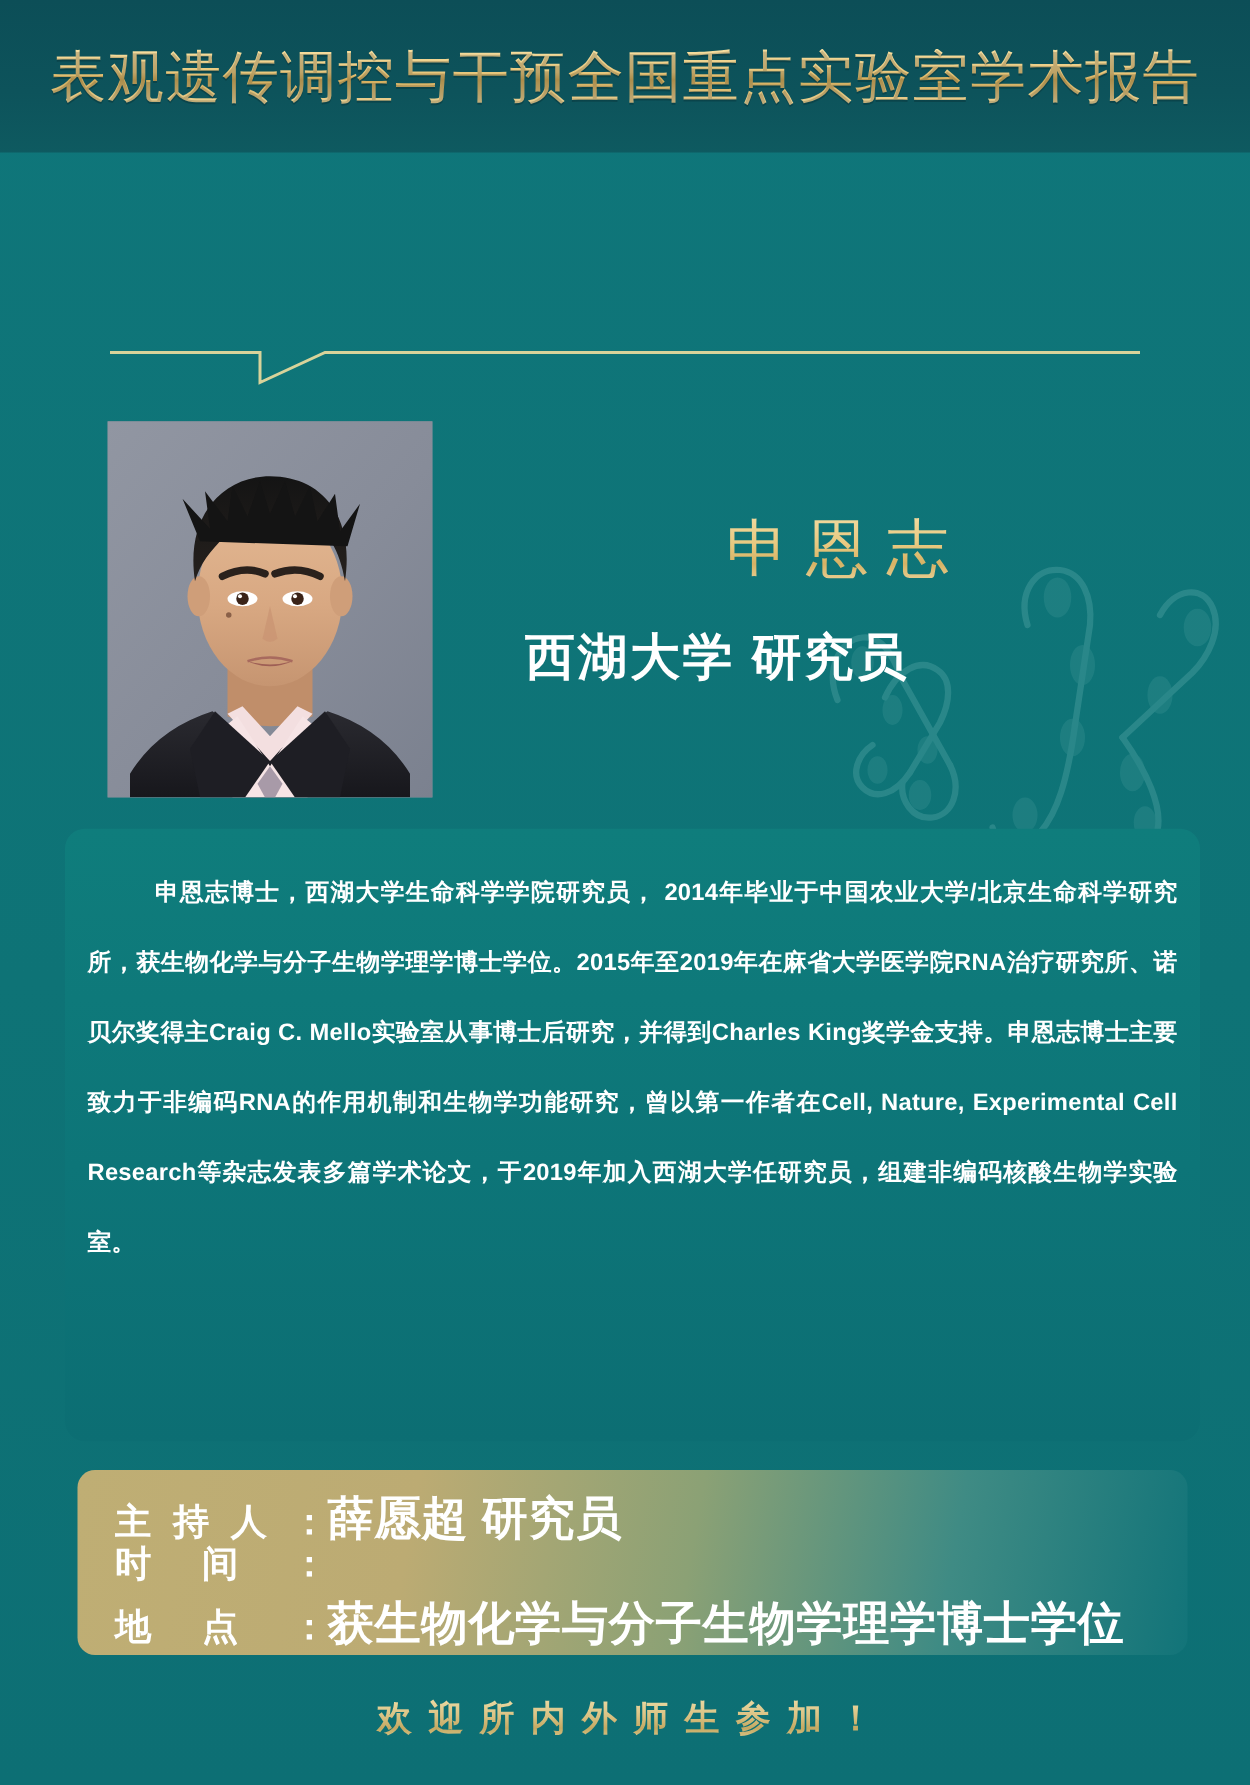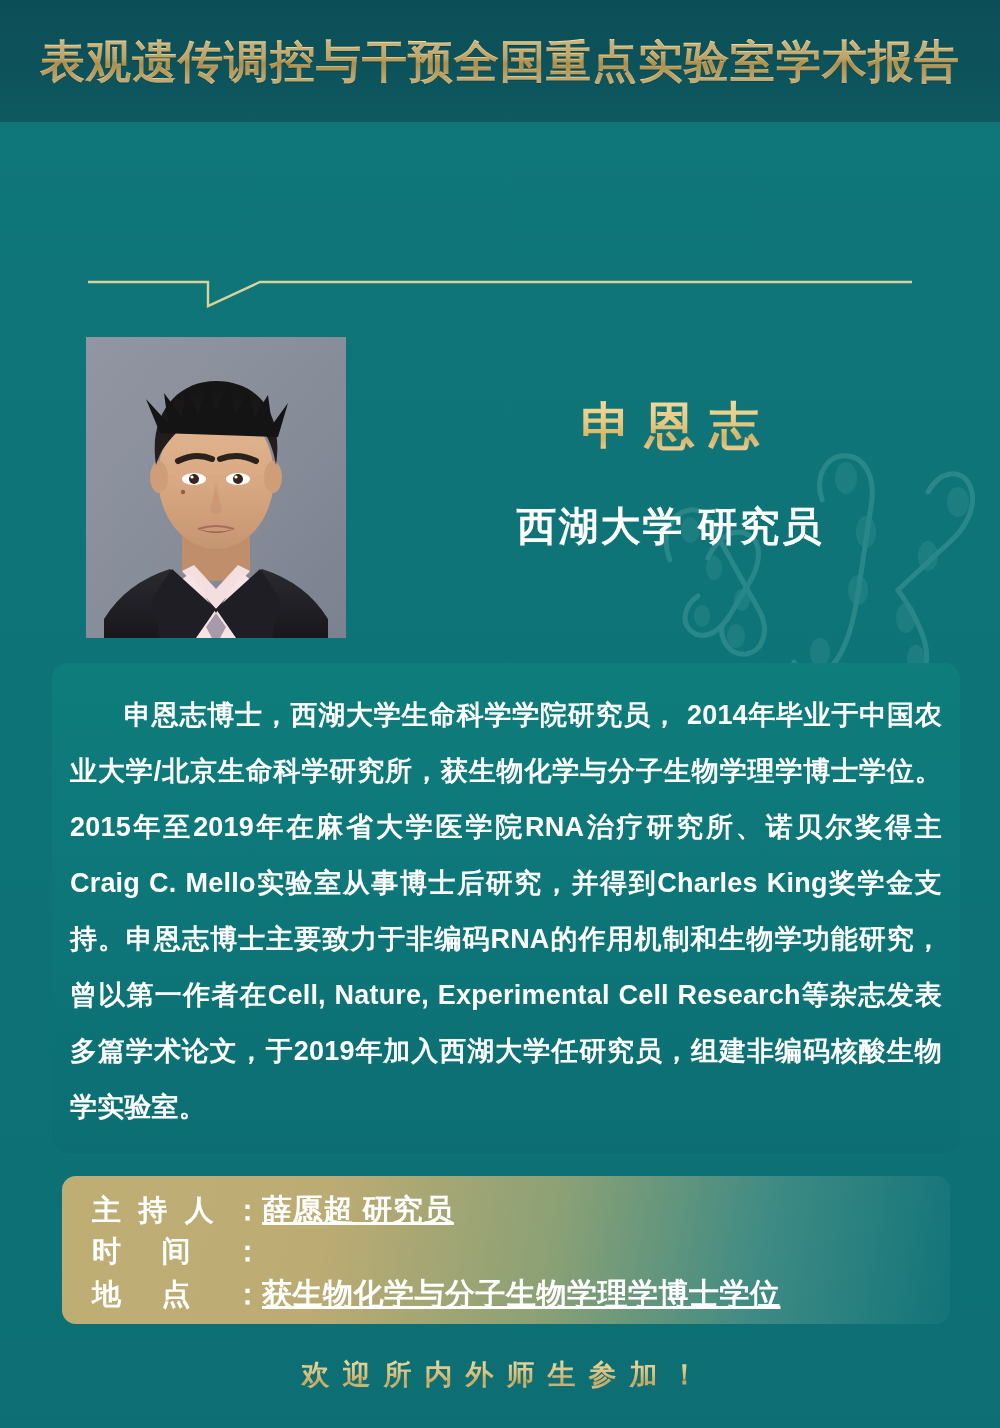--- a/index.html
+++ b/index.html
@@ -41,21 +41,21 @@
     top: 0;
     width: 1000px;
     height: 122px;
     background: linear-gradient(180deg, #0c4e57 0%, #0d535b 60%, #0e5a60 100%);
     display: flex;
     align-items: center;
     justify-content: center;
   }
   .header-title {
     font-size: 45px;
-    font-weight: bold;
+    font-weight: normal;
     letter-spacing: 1px;
     line-height: 1;
     background: linear-gradient(180deg, #f6dfa2 0%, #e8c87e 42%, #d3ad5c 55%, #edd69a 100%);
     -webkit-background-clip: text;
     background-clip: text;
     color: transparent;
     -webkit-text-fill-color: transparent;
     text-shadow: 0 1px 0 rgba(0,0,0,0.18);
     white-space: nowrap;
   }
@@ -94,40 +94,40 @@
     height: 301px;
     overflow: hidden;
     background: #8a8f9b;
   }
   .portrait svg { display:block; width:100%; height:100%; }
 
   
   .speaker-name {
     position: absolute;
     left: 420px;
-    top: 396px;
+    top: 409px;
     width: 500px;
     text-align: center;
     font-size: 50px;
-    font-weight: bold;
+    font-weight: normal;
     letter-spacing: 14px;
     text-indent: 14px;
     line-height: 1.2;
     background: linear-gradient(180deg, #f3dda4 0%, #e7c87f 45%, #d6b264 70%, #eed9a4 100%);
     -webkit-background-clip: text;
     background-clip: text;
     color: transparent;
     -webkit-text-fill-color: transparent;
   }
   .speaker-affil {
     position: absolute;
     left: 420px;
     top: 502px;
     width: 500px;
-    text-align: center;
+    text-align: left;
     color: #ffffff;
     font-size: 40px;
     font-weight: bold;
     letter-spacing: 2px;
     line-height: 1.2;
   }
 
   
   .bio-panel {
     position: absolute;
@@ -135,21 +135,21 @@
     top: 663px;
     width: 908px;
     height: 490px;
     background: linear-gradient(180deg, #0f7d7c 0%, #0d7578 55%, #0c6e73 100%);
     border-radius: 16px;
     box-sizing: border-box;
     padding: 24px 18px 18px 18px;
   }
   .bio-text {
     color: #ffffff;
-    font-size: 27px;
+    font-size: 19px;
     font-weight: bold;
     line-height: 56px;
     text-align: justify;
     text-indent: 54px;
     letter-spacing: 0.2px;
     margin: 0;
   }
 
   
   .info-panel {
@@ -175,25 +175,24 @@
     width: 170px;
     flex: 0 0 170px;
     display: flex;
     justify-content: space-between;
     white-space: nowrap;
   }
   .info-label .lc { display: inline-block; }
   .info-label .colon { margin-left: 2px; }
   .info-value {
     color: #ffffff;
-    font-size: 30px;
+    font-size: 37px;
     font-weight: bold;
     letter-spacing: 0.5px;
     white-space: nowrap;
-    text-decoration: underline;
   }
 
   
   .footer {
     position: absolute;
     left: 0;
     top: 1356px;
     width: 1000px;
     text-align: center;
     font-size: 28px;

